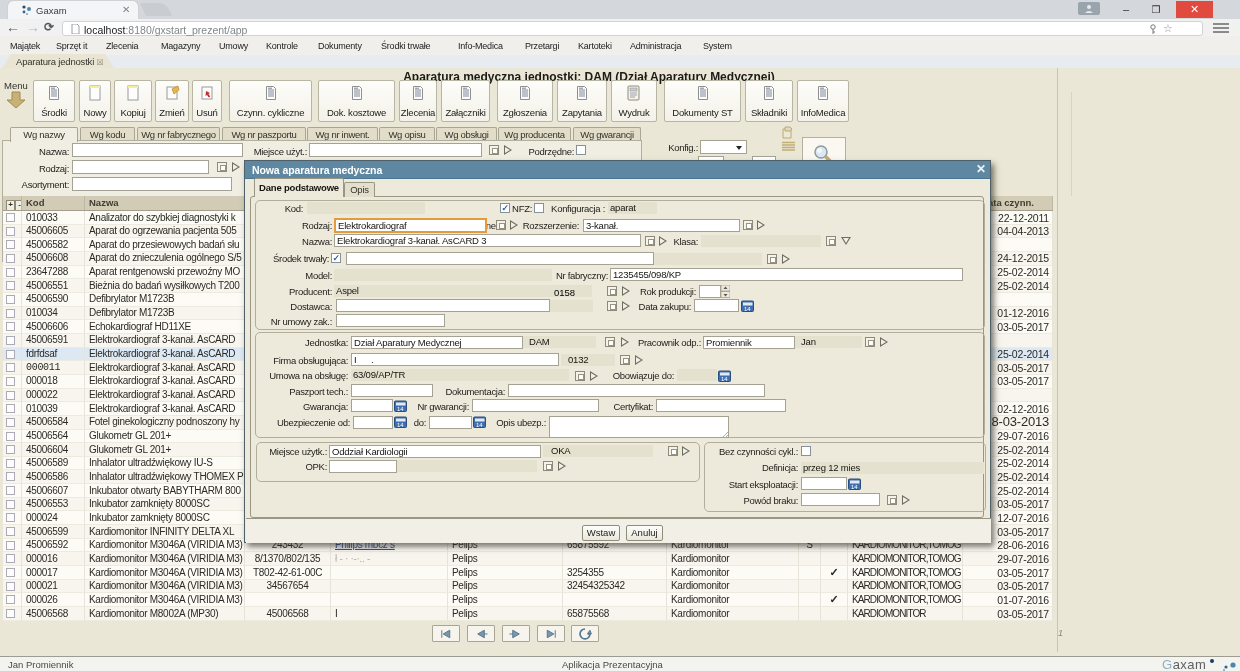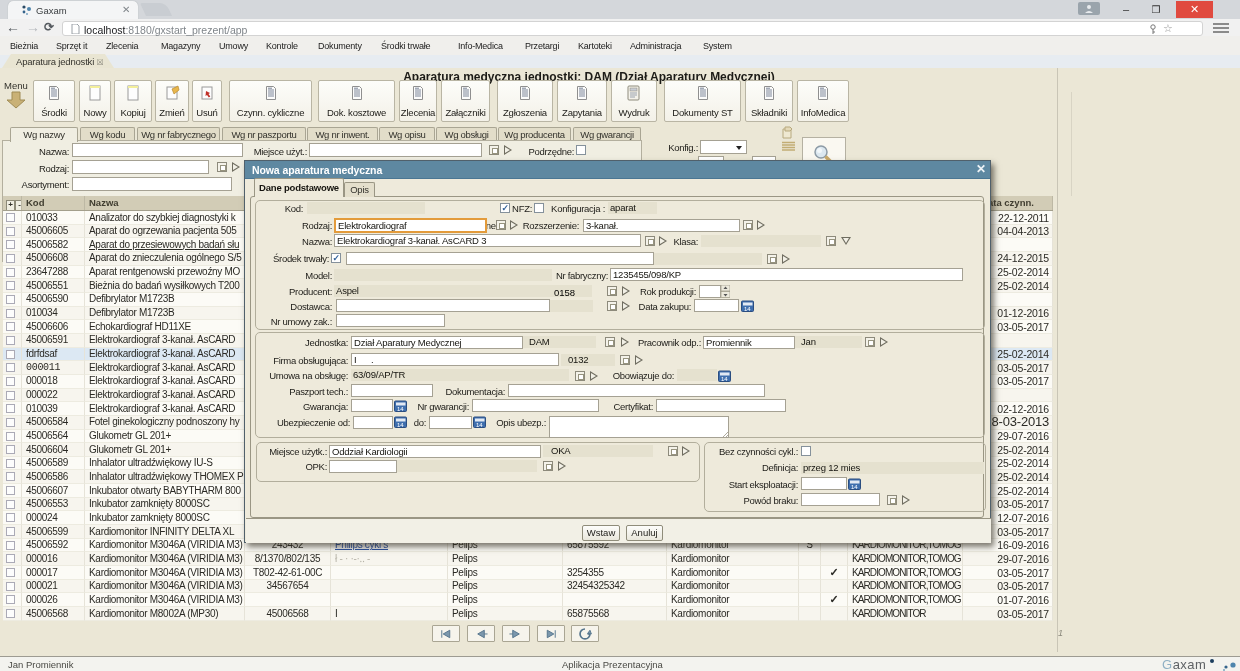--- a/index.html
+++ b/index.html
@@ -113,21 +113,21 @@
         <path d="M5 5 v5 M5 8 h2" stroke="#777"></path>
       </svg>
     <span class="abs" style="left:1100px;top:0px;color:#9a9a9a;font-size:11px">☆</span>
   </div>
   <svg class="abs" style="left:1212px;top:4px" width="18" height="10" viewBox="0 0 18 10">
       <path d="M1 1 h16 M1 5 h16 M1 9 h16" stroke="#6a6a6a" stroke-width="1.6"></path>
     </svg>
 </div>
 
 <div id="menubar">
-    <span style="left:10px">Bieżnia</span>
+    <span style="left:10px">Majątek</span>
     <span style="left:56px">Sprzęt it</span>
     <span style="left:106px">Zlecenia</span>
     <span style="left:161px">Magazyny</span>
     <span style="left:219px">Umowy</span>
     <span style="left:266px">Kontrole</span>
     <span style="left:318px">Dokumenty</span>
     <span style="left:381px">Środki trwałe</span>
     <span style="left:458px">Info-Medica</span>
     <span style="left:525px">Przetargi</span>
     <span style="left:578px">Kartoteki</span>
@@ -355,21 +355,21 @@
         <div class="c" style="width:22px;text-align:center;padding-left:0"></div>
         <div class="c" style="width:27px;text-align:center;padding-left:0"></div>
         <div class="c" style="width:115px;"></div>
         <div class="c" style="width:90px;text-align:right;padding-right:3px;font-size:10.5px;letter-spacing:-0.2px">04-04-2013</div>
       </div>
       <div class="trow">
         <div class="c" style="width:19px;padding:1px 0 0 0">
           <div class="rcb"></div>
         </div>
         <div class="c" style="width:63px;">45006582</div>
-        <div class="c" style="width:160px;text-decoration:underline;">Aparat do przesiewowych badań słu</div>
+        <div class="c" style="width:160px;">Aparat do przesiewowych badań słu</div>
         <div class="c" style="width:86px;text-align:center;padding-left:0"></div>
         <div class="c" style="width:117px;"></div>
         <div class="c" style="width:115px;"></div>
         <div class="c" style="width:104px;"></div>
         <div class="c" style="width:132px;"></div>
         <div class="c" style="width:22px;text-align:center;padding-left:0"></div>
         <div class="c" style="width:27px;text-align:center;padding-left:0"></div>
         <div class="c" style="width:115px;"></div>
         <div class="c" style="width:90px;text-align:right;padding-right:3px;font-size:10.5px;letter-spacing:-0.2px"></div>
       </div>
@@ -709,28 +709,28 @@
         <div class="c" style="width:115px;"></div>
         <div class="c" style="width:90px;text-align:right;padding-right:3px;font-size:10.5px;letter-spacing:-0.2px">03-05-2017</div>
       </div>
       <div class="trow">
         <div class="c" style="width:19px;padding:1px 0 0 0">
           <div class="rcb"></div>
         </div>
         <div class="c" style="width:63px;">45006592</div>
         <div class="c" style="width:160px;">Kardiomonitor M3046A (VIRIDIA M3)</div>
         <div class="c" style="width:86px;text-align:center;padding-left:0">243432</div>
-        <div class="c" style="width:117px;"><span style="color:#2a50a0;text-decoration:underline;background:#eee">Philips cykl s</span></div>
+        <div class="c" style="width:117px;"><span style="color:#2a50a0;text-decoration:underline;background:#eee">Philips mbcz s</span></div>
         <div class="c" style="width:115px;">Pelips</div>
         <div class="c" style="width:104px;">65875592</div>
         <div class="c" style="width:132px;">Kardiomonitor</div>
         <div class="c" style="width:22px;text-align:center;padding-left:0">S</div>
         <div class="c" style="width:27px;text-align:center;padding-left:0"></div>
         <div class="c" style="width:115px;"><span style="font-size:10px;letter-spacing:-0.9px">KARDIOMONITOR,TOMOG</span></div>
-        <div class="c" style="width:90px;text-align:right;padding-right:3px;font-size:10.5px;letter-spacing:-0.2px">16-09-2016</div>
+        <div class="c" style="width:90px;text-align:right;padding-right:3px;font-size:10.5px;letter-spacing:-0.2px">28-06-2016</div>
       </div>
       <div class="trow alt">
         <div class="c" style="width:19px;padding:1px 0 0 0">
           <div class="rcb"></div>
         </div>
         <div class="c" style="width:63px;">000016</div>
         <div class="c" style="width:160px;">Kardiomonitor M3046A (VIRIDIA M3)</div>
         <div class="c" style="width:86px;text-align:center;padding-left:0">8/1370/802/135</div>
         <div class="c" style="width:117px;"><span style="color:#b6b3a8">ł  ‐ ·  ·‐·‥ ‐</span></div>
         <div class="c" style="width:115px;">Pelips</div>

